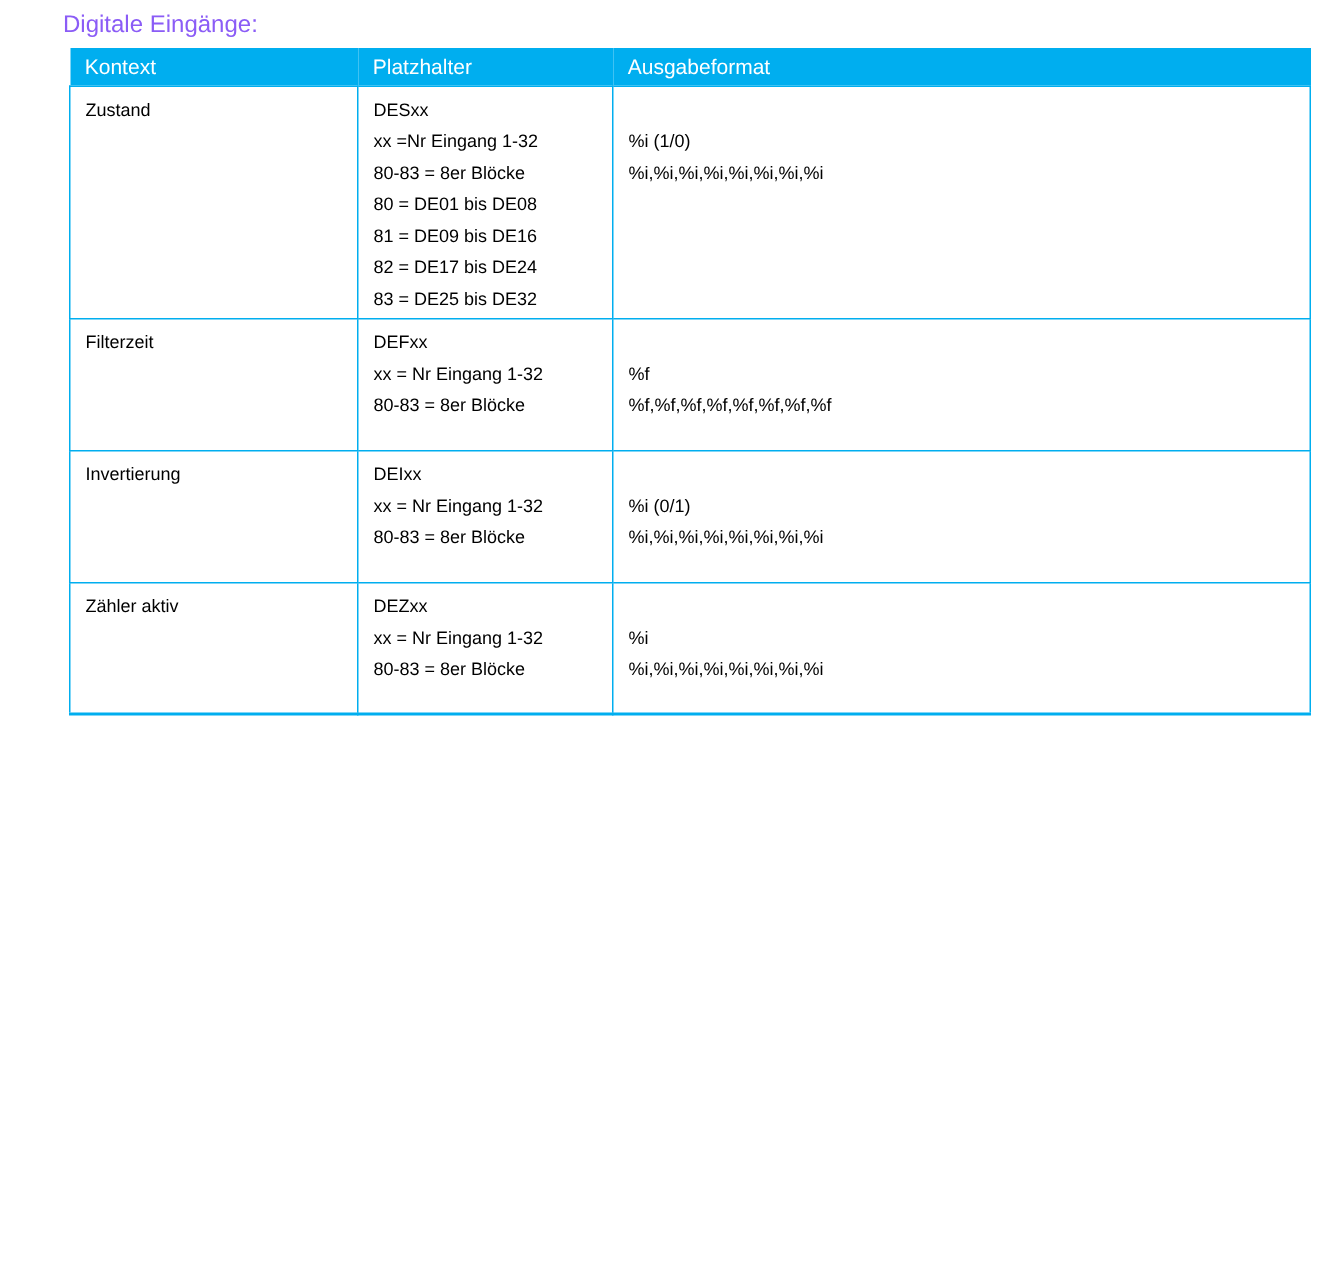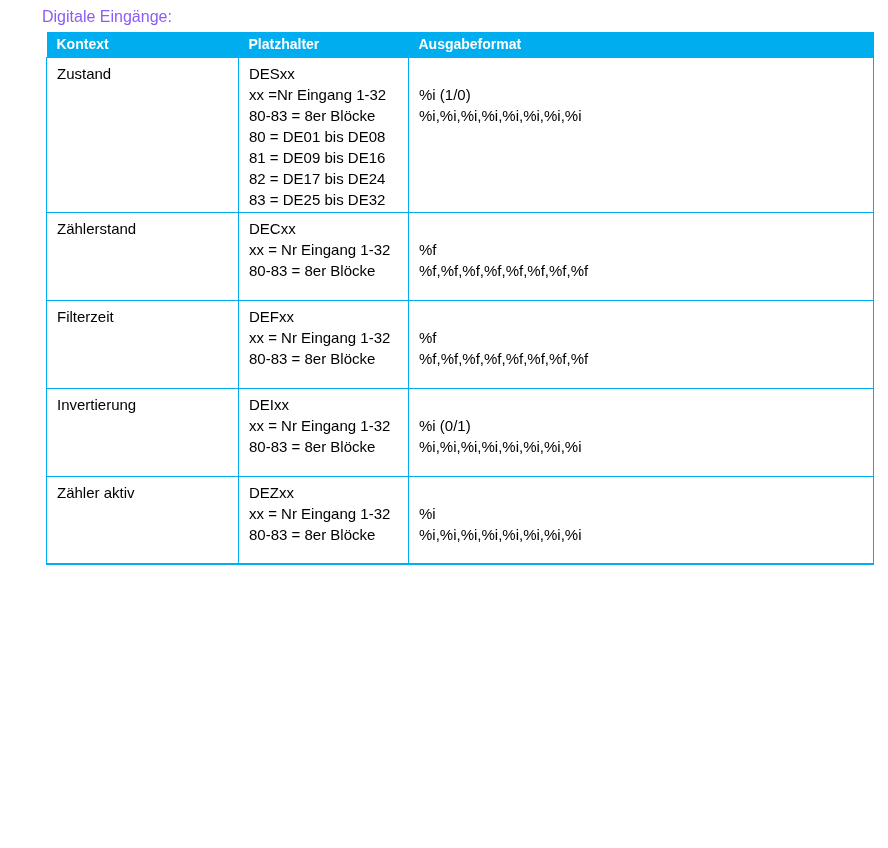--- a/index.html
+++ b/index.html
@@ -28,35 +28,35 @@
     width: 827px;
     border-bottom: 2px solid var(--accent);
   }
   col.c1 { width: 192px; }
   col.c2 { width: 170px; }
   col.c3 { width: 465px; }
   thead th {
     background: var(--accent);
     color: #ffffff;
     font-size: 14px;
-    font-weight: 700;
+    font-weight: 400;
     text-align: left;
     padding: 4px 10px 4px 10px;
     height: 25px;
     box-sizing: border-box;
     border: none;
   }
   tbody tr {
     height: 88px;
   }
   tbody td {
     border: 1px solid var(--accent);
     vertical-align: top;
     padding: 5px 10px 2px 10px;
-    font-size: 15px;
+    font-size: 12px;
     line-height: 21px;
     white-space: pre-line;
     box-sizing: border-box;
     overflow: hidden;
   }
 </style>
 </head>
 <body>
 
 <div class="page-title">Digitale Eingänge:</div>
@@ -83,29 +83,20 @@
 80 = DE01 bis DE08
 81 = DE09 bis DE16
 82 = DE17 bis DE24
 83 = DE25 bis DE32</td>
     <td>
 %i (1/0)
 %i,%i,%i,%i,%i,%i,%i,%i</td>
   </tr>
 
 
-  <tr>
-    <td>Zählerstand</td>
-    <td>DECxx
-xx = Nr Eingang 1-32
-80-83 = 8er Blöcke</td>
-    <td>
-%f
-%f,%f,%f,%f,%f,%f,%f,%f</td>
-  </tr>
 
   <tr>
     <td>Filterzeit</td>
     <td>DEFxx
 xx = Nr Eingang 1-32
 80-83 = 8er Blöcke</td>
     <td>
 %f
 %f,%f,%f,%f,%f,%f,%f,%f</td>
   </tr>

